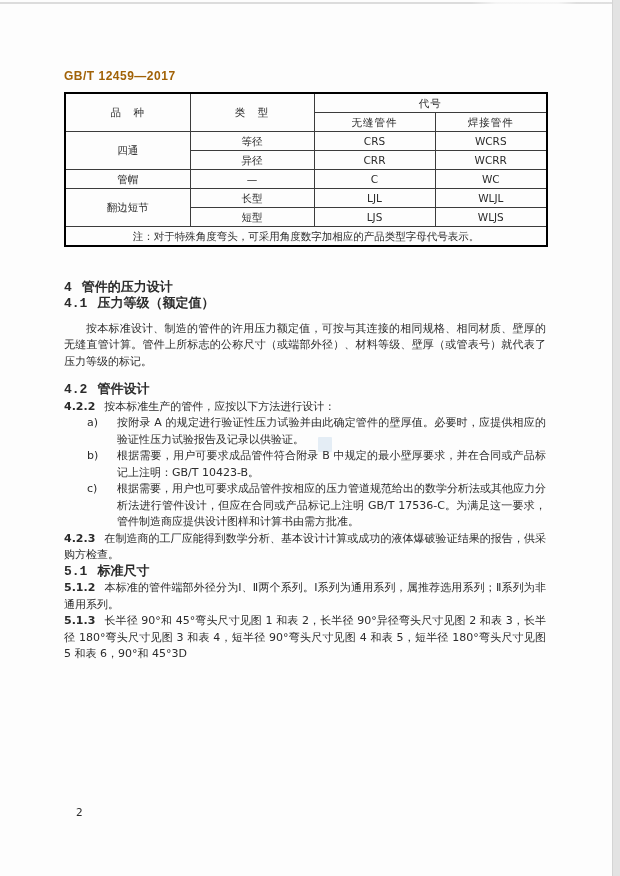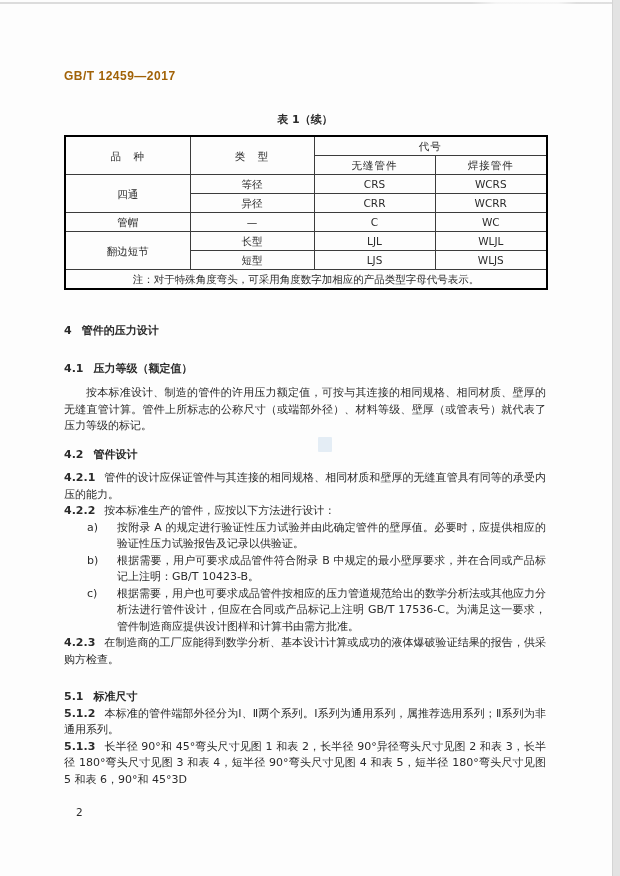--- a/index.html
+++ b/index.html
@@ -44,24 +44,24 @@
   }
   table.code-table th,table.code-table td{
     border:1px solid #3c3c3c;
     font-size:10.5px;font-weight:normal;text-align:center;
     padding:1px 2px;height:16px;line-height:14px;color:#2b2b2b;
   }
   table.code-table th{letter-spacing:1px;}
   td.note-cell{
     text-align:left;padding:5px 8px 7px 14px;height:auto;line-height:15px;
   }
-  .sec-heading{margin:0;font-weight:bold;font-size:11px;}
+  .sec-heading{margin:0;font-weight:bold;font-size:13px;font-family:Liberation Mono, monospace;}
   .sec-heading .num{display:inline-block;margin-right:10px;}
   .h-major{margin-top:33px;}
-  .h-sub{margin-top:21px;}
+  .h-sub{margin-top:0;}
   .para{margin:0;text-align:justify;}
   .para-indent{margin-top:8px;text-indent:2em;}
   .clause{margin:0;text-align:justify;}
   .clause .num{font-weight:bold;margin-right:9px;}
   .mt7{margin-top:7px;}
   .mt10{margin-top:10px;}
   .mt12{margin-top:12px;}
   .mt18{margin-top:18px;}
   .list-item{display:flex;margin-left:23px;text-align:justify;}
   .item-label{width:30px;flex:none;}
@@ -75,21 +75,20 @@
 
 <div class="page">
   <div class="scan-top-edge"></div>
   <div class="scan-right-edge"></div>
   <div class="scan-artifact"></div>
 
   <div class="content">
 
     <div class="doc-header">GB/T 12459—2017</div>
 
-    <div class="table-title">表 1（续）</div>
 
     <table class="code-table">
       <colgroup>
         <col style="width:125px">
           <col style="width:124px">
           <col style="width:121px">
           <col style="width:112px">
       </colgroup>
       <tbody>
         <tr>
@@ -136,21 +135,20 @@
     </table>
 
     <p class="sec-heading h-major"><span class="num">4</span><span>管件的压力设计</span></p>
 
     <p class="sec-heading h-sub"><span class="num">4.1</span><span>压力等级（额定值）</span></p>
 
     <p class="para para-indent">按本标准设计、制造的管件的许用压力额定值，可按与其连接的相同规格、相同材质、壁厚的无缝直管计算。管件上所标志的公称尺寸（或端部外径）、材料等级、壁厚（或管表号）就代表了压力等级的标记。</p>
 
     <p class="sec-heading mt12"><span class="num">4.2</span><span>管件设计</span></p>
 
-    <p class="clause mt7"><span class="num">4.2.1</span><span>管件的设计应保证管件与其连接的相同规格、相同材质和壁厚的无缝直管具有同等的承受内压的能力。</span></p>
 
     <p class="clause"><span class="num">4.2.2</span><span>按本标准生产的管件，应按以下方法进行设计：</span></p>
 
     <div class="list-item">
       <span class="item-label">a)</span>
       <span class="item-text">按附录 A 的规定进行验证性压力试验并由此确定管件的壁厚值。必要时，应提供相应的验证性压力试验报告及记录以供验证。</span>
     </div>
     <div class="list-item">
       <span class="item-label">b)</span>
       <span class="item-text">根据需要，用户可要求成品管件符合附录 B 中规定的最小壁厚要求，并在合同或产品标记上注明：GB/T 10423-B。</span>

